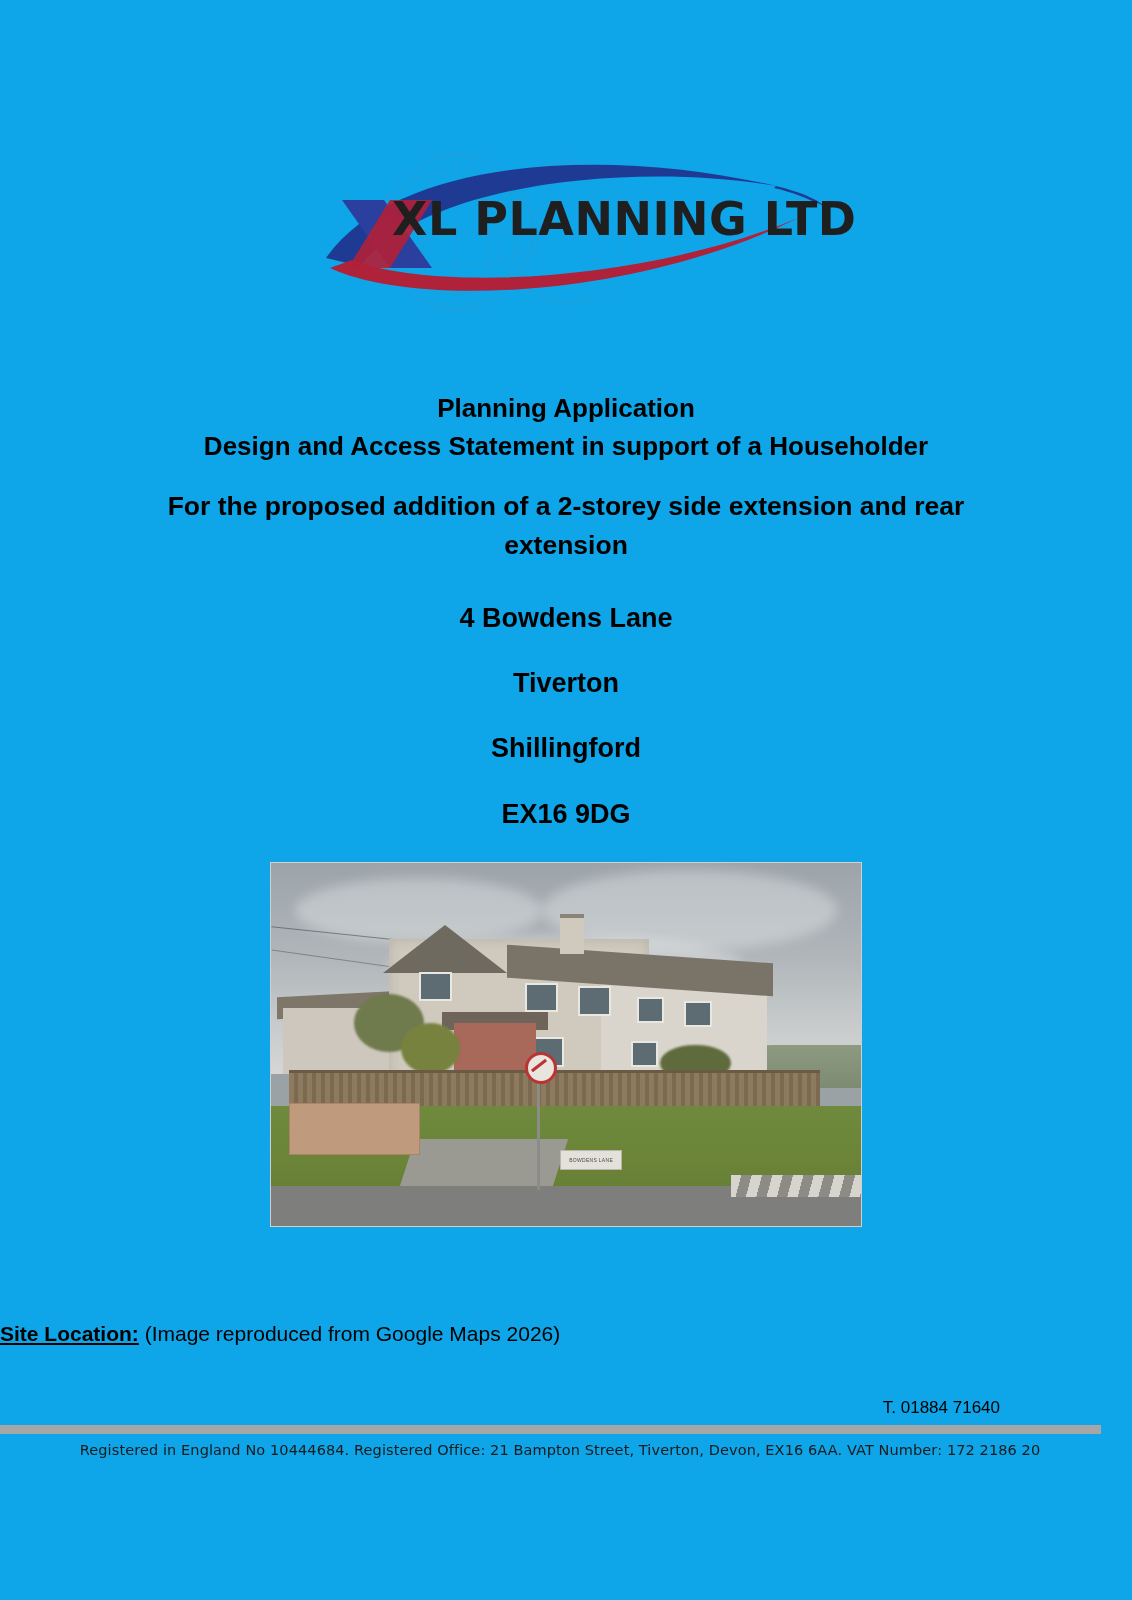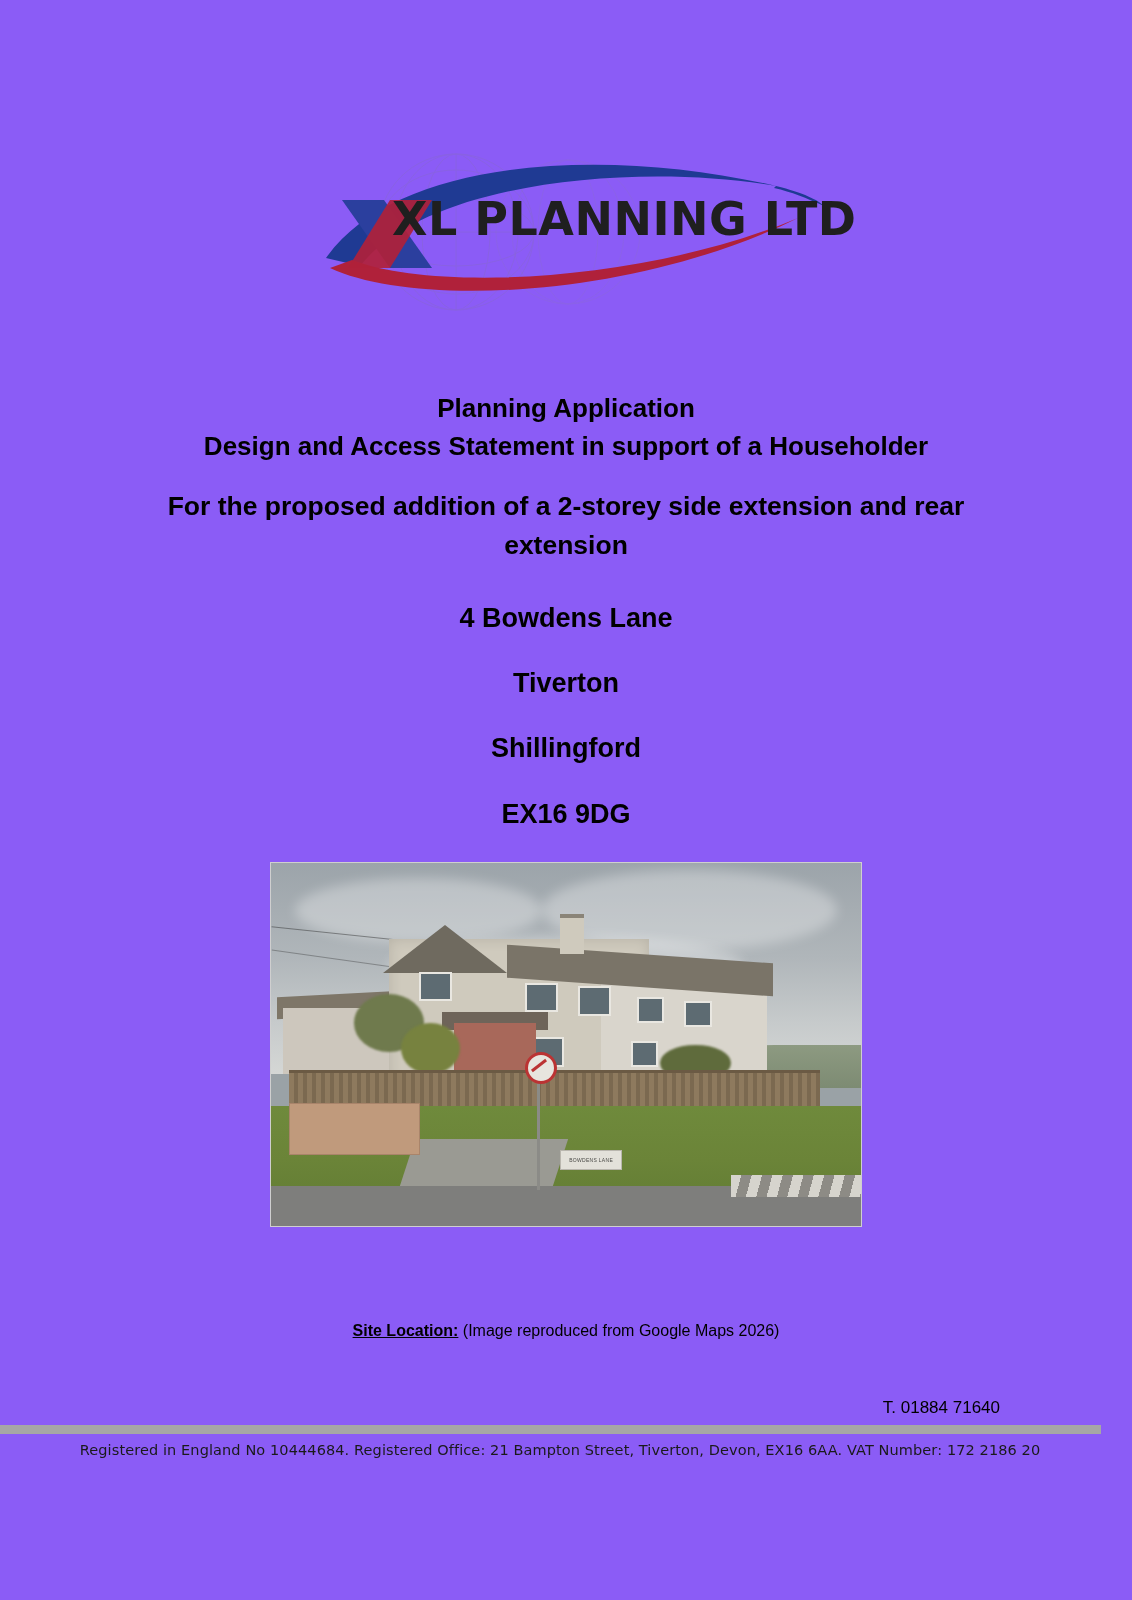--- a/index.html
+++ b/index.html
@@ -12,21 +12,21 @@
     height: 1600px;
     position: relative;
     font-family: "Liberation Sans", sans-serif;
     color: #000000;
     overflow: hidden;
   }
 
   .page {
     position: absolute;
     inset: 0;
-    background: #8b5cf6;
+    background: #0ea5e9;
   }
 
   
   .logo-wrap {
     position: absolute;
     top: 140px;
     left: 0;
     right: 0;
     display: flex;
     justify-content: center;
@@ -275,22 +275,22 @@
     background: rgba(40,40,40,0.35);
     transform: rotate(8deg);
   }
 
   
   .caption {
     position: absolute;
     top: 1322px;
     left: 0;
     right: 0;
-    text-align: center;
-    font-size: 16px;
+    text-align: left;
+    font-size: 21px;
     font-family: "Liberation Sans", sans-serif;
   }
   .caption .lbl {
     font-weight: bold;
     text-decoration: underline;
   }
 
   
   .phone {
     position: absolute;

